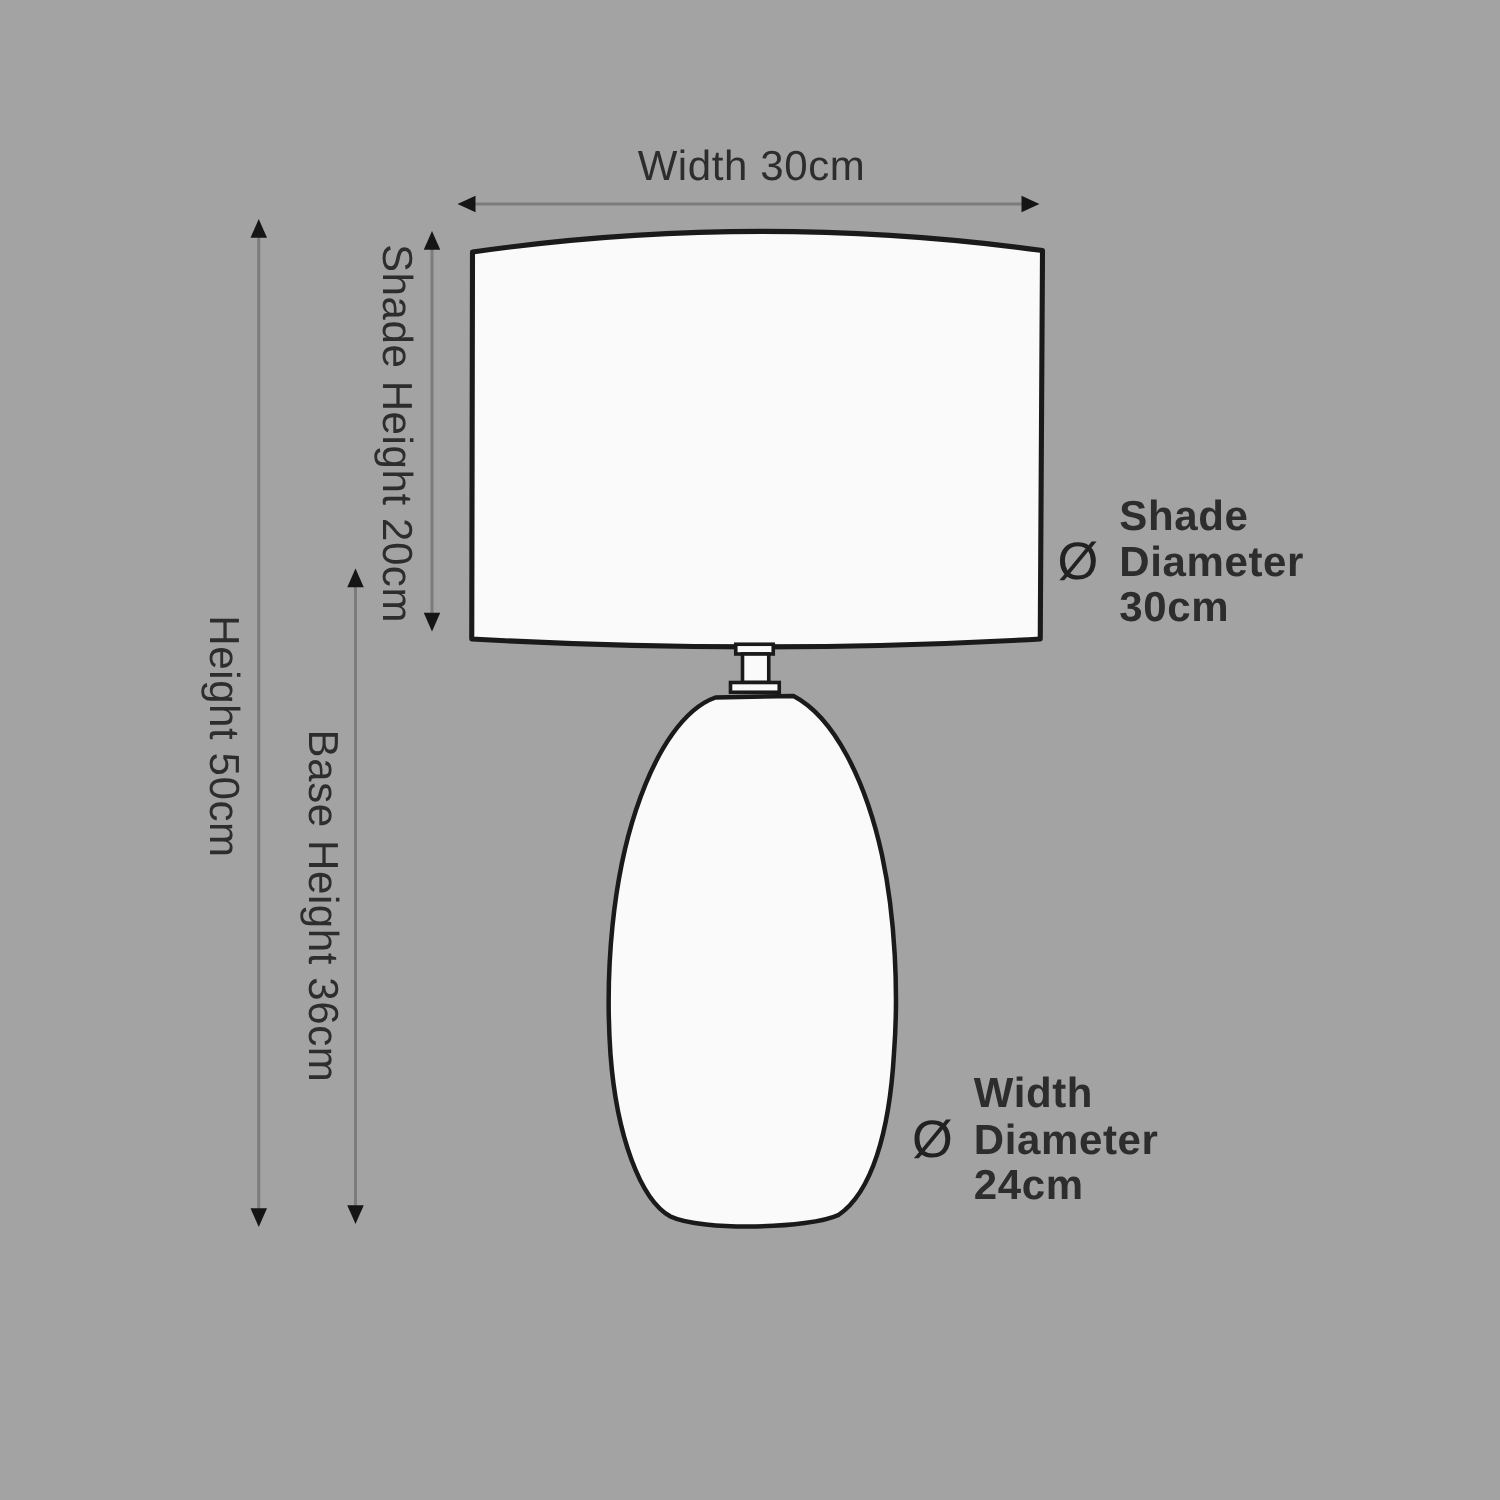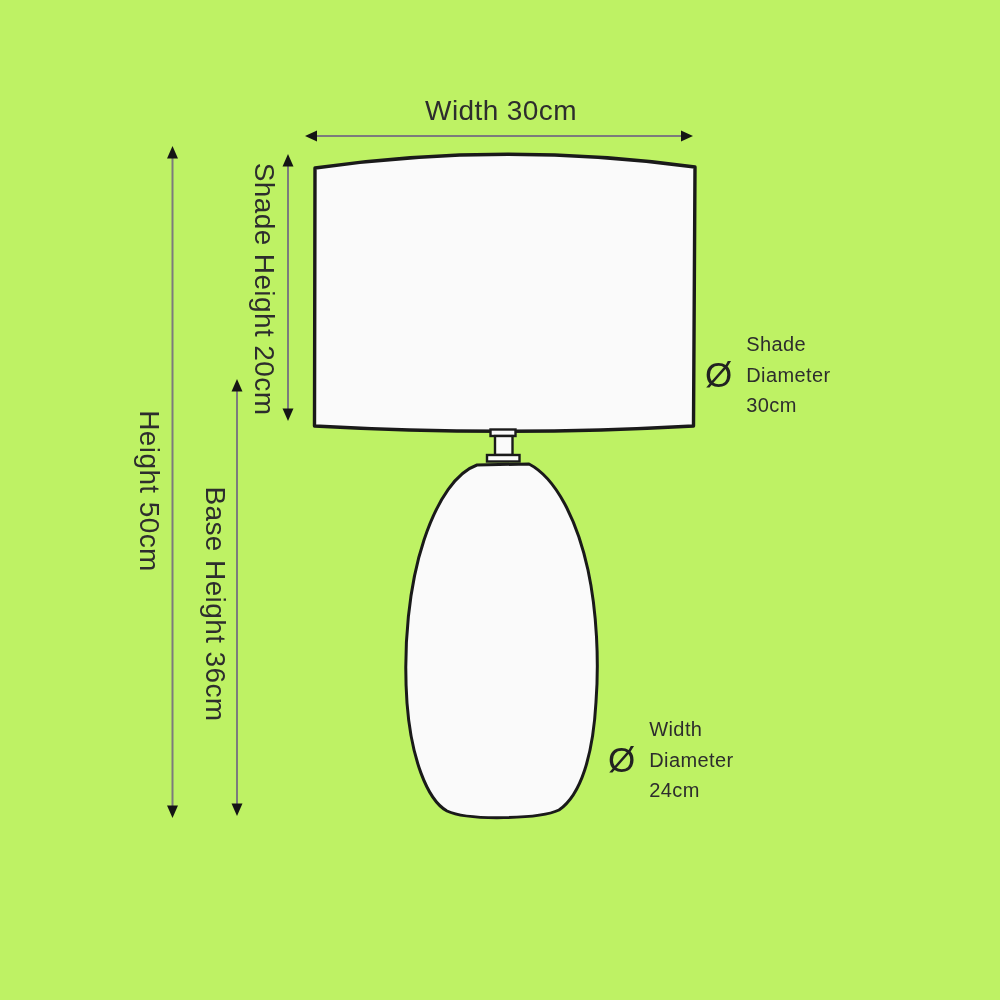--- a/index.html
+++ b/index.html
@@ -4,21 +4,21 @@
 <style>
   html, body {
     margin: 0;
     padding: 0;
     background: #f7f7f7;
   }
   .canvas {
     position: relative;
     width: 1000px;
     height: 1000px;
-    background: #bef264;
+    background: #a3a3a3;
     overflow: hidden;
     font-family: "Liberation Sans", "DejaVu Sans", sans-serif;
     color: #2d2d2d;
   }
   .diagram-svg {
     position: absolute;
     left: 0;
     top: 0;
   }
   .dim-text {
@@ -45,22 +45,22 @@
     font-size: 35px;
     font-weight: 300;
     color: #222222;
     line-height: 1;
   }
   .dia-lines {
     display: flex;
     flex-direction: column;
   }
   .dia-line {
-    font-size: 20px;
-    font-weight: 400;
+    font-size: 28px;
+    font-weight: 700;
     letter-spacing: 0.4px;
     line-height: 30.5px;
     white-space: nowrap;
   }
 </style>
 </head>
 <body>
 
 <div class="canvas">
 

